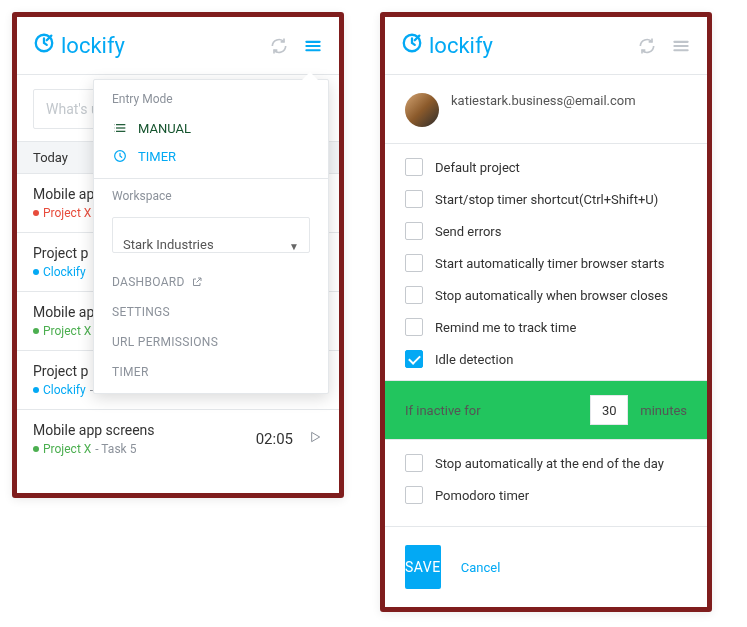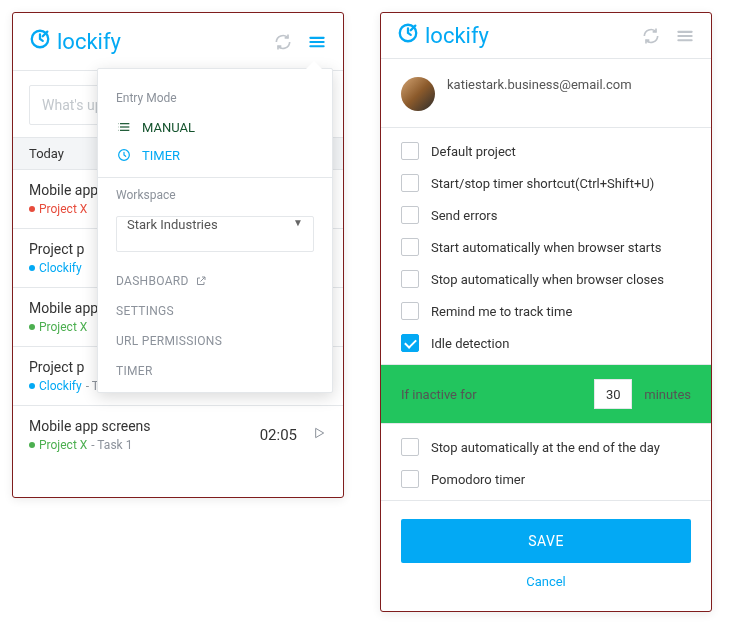--- a/index.html
+++ b/index.html
@@ -1,17 +1,17 @@
 <!DOCTYPE html>
 <html><head>
 <meta charset="utf-8">
 <style>
 *{box-sizing:border-box;margin:0;padding:0;font-family:-apple-system,BlinkMacSystemFont,"Segoe UI",Roboto,Arial,sans-serif}
 body{background:#fff;padding:12px;display:flex;gap:36px}
-.panel{background:#fff;border:1px solid #7f1d1d;border-radius:3px;box-shadow:0 2px 10px rgba(0,0,0,0.08);display:flex;flex-direction:column}
+.panel{background:#fff;border:5px solid #7f1d1d;border-radius:3px;box-shadow:0 2px 10px rgba(0,0,0,0.08);display:flex;flex-direction:column}
 .panel-left{width:332px;height:486px;position:relative}
 .panel-right{width:332px;height:600px}
 .header{height:58px;display:flex;align-items:center;justify-content:space-between;padding:0 16px;border-bottom:1px solid #e4e7ea}
 .logo{display:flex;align-items:center;gap:6px;color:#03a9f4;font-size:22px;font-weight:400}
 .logo-icon svg{width:22px;height:22px}
 .header-icons{display:flex;gap:14px;align-items:center}
 .icon-btn{color:#c0c5cb;cursor:pointer;display:inline-flex}
 .icon-btn svg{width:20px;height:20px}
 .icon-btn.active{color:#03a9f4}
 .search-row{padding:14px 16px 12px}
@@ -27,43 +27,43 @@
 .bullet{width:6px;height:6px;border-radius:50%;display:inline-block}
 .bullet.red{background:#e74c3c}
 .bullet.blue{background:#03a9f4}
 .bullet.green{background:#4caf50}
 .proj-name{color:inherit}
 .entry-sub .task{color:#8c929b}
 .entry-right{display:flex;align-items:center;gap:14px}
 .time{font-size:15px;color:#333}
 .play-icon svg{width:16px;height:16px;color:#8c929b}
 
-.dropdown{position:absolute;top:55px;right:10px;width:236px;background:#fff;border:1px solid #e4e7ea;border-radius:2px;box-shadow:0 4px 16px rgba(0,0,0,0.15);padding:20px 0 6px;z-index:10}
+.dropdown{position:absolute;top:62px;right:10px;width:236px;background:#fff;border:1px solid #e4e7ea;border-radius:2px;box-shadow:0 4px 16px rgba(0,0,0,0.15);padding:10px 0 6px;z-index:10}
 .dropdown::before{content:"";position:absolute;top:-8px;right:10px;width:0;height:0;border-left:8px solid transparent;border-right:8px solid transparent;border-bottom:8px solid #fff}
 .dd-label{font-size:12px;color:#8c929b;padding:2px 18px 8px}
 .dd-item{display:flex;align-items:center;gap:10px;padding:6px 18px;font-size:13px;color:#14532d;cursor:pointer}
 .dd-item.active{color:#03a9f4}
 .dd-item svg{width:16px;height:16px}
 .dd-divider{height:1px;background:#e4e7ea;margin:8px 0}
-.dd-select{margin:6px 18px 6px;height:36px;border:1px solid #e4e7ea;border-radius:2px;display:flex;align-items:flex-start;justify-content:space-between;padding:0 10px;font-size:13px;color:#555;cursor:pointer}
+.dd-select{margin:6px 18px 6px;height:36px;border:1px solid #e4e7ea;border-radius:2px;display:flex;align-items:flex-end;justify-content:space-between;padding:0 10px;font-size:13px;color:#555;cursor:pointer}
 .dd-link{padding:8px 18px;font-size:12px;color:#8c929b;letter-spacing:0.3px;cursor:pointer;display:flex;align-items:center;gap:6px}
 .dd-link svg{width:12px;height:12px}
 
 .user-row{display:flex;gap:12px;padding:18px 20px 16px;border-bottom:1px solid #e4e7ea}
 .avatar{width:34px;height:34px;border-radius:50%;background:linear-gradient(135deg,#d4a574 0%,#8b5a2b 50%,#2c2c2c 100%);flex-shrink:0}
 .user-email{font-size:13px;color:#555}
 .settings-list{padding:14px 20px 12px;display:flex;flex-direction:column;gap:14px}
 .check-row{display:flex;align-items:center;gap:12px;cursor:pointer}
 .checkbox{width:18px;height:18px;border:1px solid #c5c9ce;border-radius:2px;flex-shrink:0;display:flex;align-items:center;justify-content:center}
 .checkbox.checked{background:#03a9f4;border-color:#03a9f4}
 .checkbox.checked::after{content:"";width:5px;height:9px;border:solid #fff;border-width:0 2px 2px 0;transform:rotate(45deg);margin-top:-2px}
 .check-label{font-size:13px;color:#333}
 .inactive-row{background:#22c55e;padding:14px 20px;display:flex;align-items:center;gap:12px;font-size:13px;color:#555;border-top:1px solid #e4e7ea;border-bottom:1px solid #e4e7ea}
 .inactive-row input{width:38px;height:30px;border:1px solid #e4e7ea;text-align:center;font-size:13px;color:#333;margin-left:auto}
-.footer{border-top:1px solid #e4e7ea;padding:18px 20px;display:flex;flex-direction:column;gap:7px;margin-top:auto}
+.footer{border-top:1px solid #e4e7ea;padding:18px 20px;display:flex;flex-direction:row;gap:16px;margin-top:auto}
 .btn-save{background:#03a9f4;color:#fff;border:none;height:44px;font-size:14px;letter-spacing:0.5px;cursor:pointer;border-radius:2px}
 .btn-cancel{background:none;border:none;color:#03a9f4;font-size:13px;cursor:pointer;padding:4px}
 .proj-red{color:#e74c3c}
 .proj-blue{color:#03a9f4}
 .proj-green{color:#4caf50}
 </style>
 </head>
 <body>
 
 <div class="panel panel-left">
@@ -144,21 +144,21 @@
               <polygon points="7,5 19,12 7,19"></polygon>
             </svg></span>
         </div>
       </div>
       <div class="entry">
         <div class="entry-left">
           <div class="entry-title">Mobile app screens</div>
           <div class="entry-sub proj-green">
             <span class="bullet green"></span>
             <span class="proj-name">Project X</span> 
-            <span class="task">- Task 1</span>
+            <span class="task">- Task 5</span>
           </div>
         </div>
         <div class="entry-right">
           <span class="time">02:05</span>
           <span class="play-icon"><svg viewBox="0 0 24 24" fill="none" stroke="currentColor" stroke-width="1.5">
               <polygon points="7,5 19,12 7,19"></polygon>
             </svg></span>
         </div>
       </div>
     </div>
@@ -250,21 +250,21 @@
       <div class="check-row">
         <span class="checkbox"></span>
         <span class="check-label">Start/stop timer shortcut(Ctrl+Shift+U)</span>
       </div>
       <div class="check-row">
         <span class="checkbox"></span>
         <span class="check-label">Send errors</span>
       </div>
       <div class="check-row">
         <span class="checkbox"></span>
-        <span class="check-label">Start automatically when browser starts</span>
+        <span class="check-label">Start automatically timer browser starts</span>
       </div>
       <div class="check-row">
         <span class="checkbox"></span>
         <span class="check-label">Stop automatically when browser closes</span>
       </div>
       <div class="check-row">
         <span class="checkbox"></span>
         <span class="check-label">Remind me to track time</span>
       </div>
       <div class="check-row">

